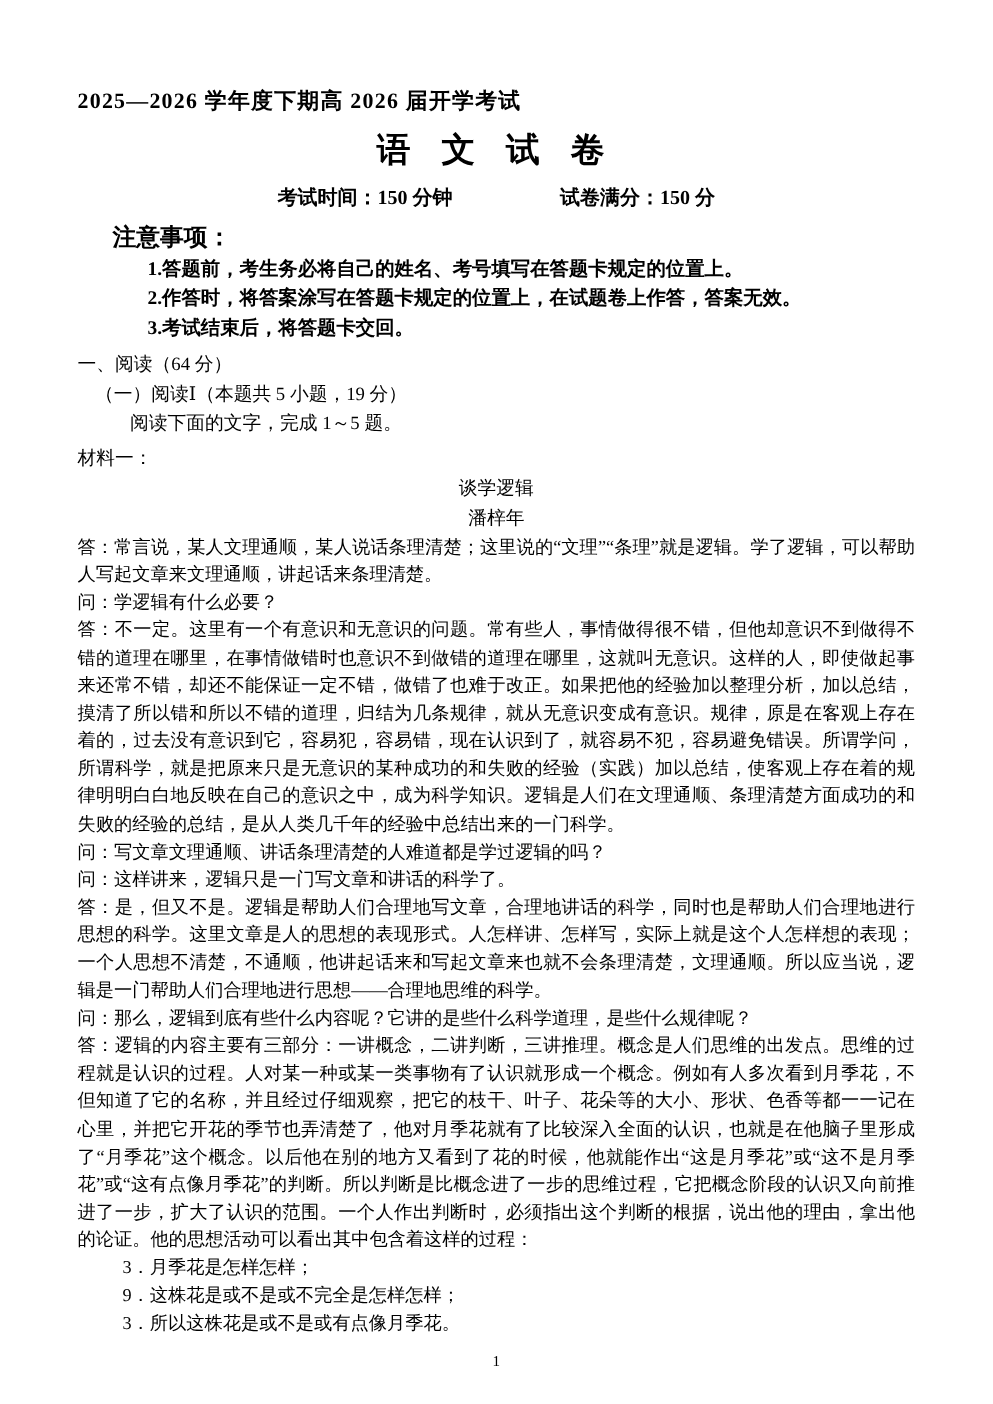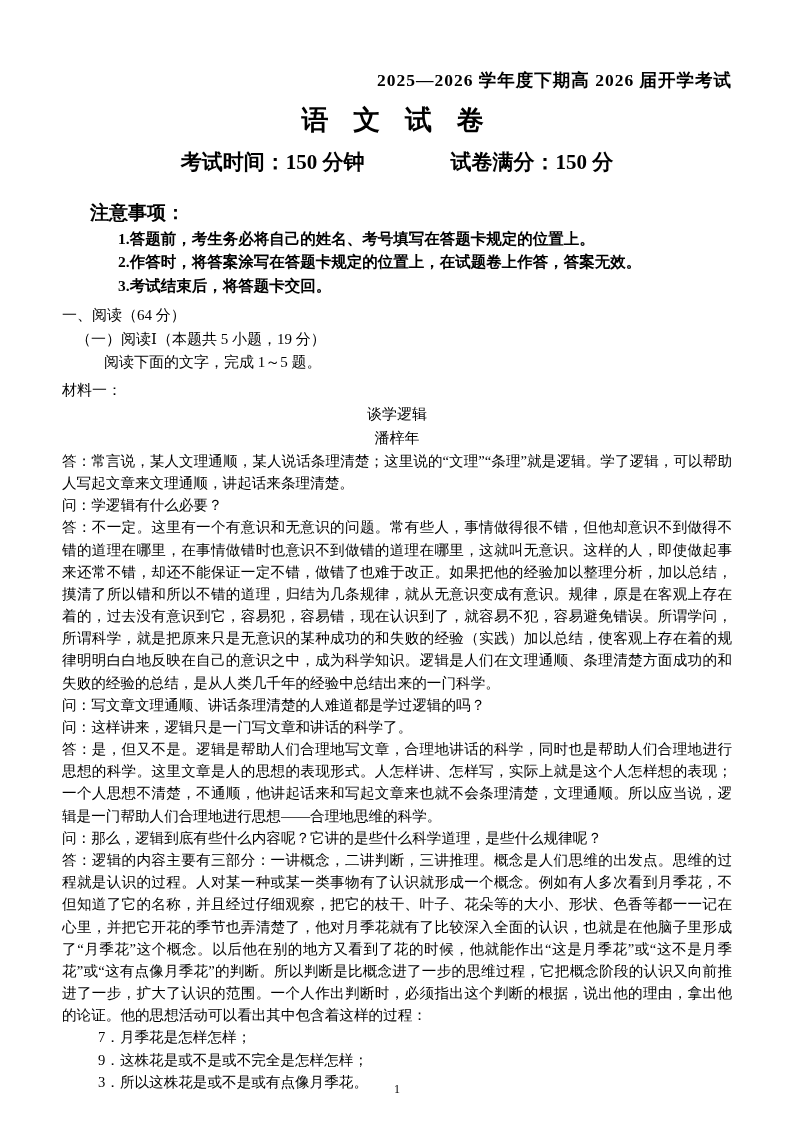--- a/index.html
+++ b/index.html
@@ -16,40 +16,40 @@
     overflow: hidden;
   }
   .page {
     box-sizing: border-box;
     width: 794px;
     height: 1123px;
     padding: 68px 62px 40px 62px;
     position: relative;
   }
   .doc-title {
-    text-align: right;
+    text-align: left;
     font-size: 17.5px;
     font-weight: bold;
     letter-spacing: 1px;
     margin: 0 0 10px 0;
   }
   .doc-subtitle {
     text-align: center;
     font-size: 27px;
     font-weight: bold;
     letter-spacing: 9px;
     margin: 4px 0 10px 0;
   }
   .exam-meta {
     display: flex;
     justify-content: center;
     gap: 86px;
-    font-size: 21px;
+    font-size: 16px;
     font-weight: bold;
-    margin: 4px 0 24px 0;
+    margin: 4px 0 8px 0;
   }
   .notice-head {
     font-size: 19px;
     font-weight: bold;
     margin: 6px 0 2px 28px;
   }
   .notice-item {
     font-size: 15.5px;
     font-weight: bold;
     margin: 1px 0 1px 56px;
@@ -130,18 +130,18 @@
 
   <p class="qa">答：常言说，某人文理通顺，某人说话条理清楚；这里说的“文理”“条理”就是逻辑。学了逻辑，可以帮助人写起文章来文理通顺，讲起话来条理清楚。</p>
   <p class="qa">问：学逻辑有什么必要？</p>
   <p class="qa">答：不一定。这里有一个有意识和无意识的问题。常有些人，事情做得很不错，但他却意识不到做得不错的道理在哪里，在事情做错时也意识不到做错的道理在哪里，这就叫无意识。这样的人，即使做起事来还常不错，却还不能保证一定不错，做错了也难于改正。如果把他的经验加以整理分析，加以总结，摸清了所以错和所以不错的道理，归结为几条规律，就从无意识变成有意识。规律，原是在客观上存在着的，过去没有意识到它，容易犯，容易错，现在认识到了，就容易不犯，容易避免错误。所谓学问，所谓科学，就是把原来只是无意识的某种成功的和失败的经验（实践）加以总结，使客观上存在着的规律明明白白地反映在自己的意识之中，成为科学知识。逻辑是人们在文理通顺、条理清楚方面成功的和失败的经验的总结，是从人类几千年的经验中总结出来的一门科学。</p>
   <p class="qa">问：写文章文理通顺、讲话条理清楚的人难道都是学过逻辑的吗？</p>
   <p class="qa">问：这样讲来，逻辑只是一门写文章和讲话的科学了。</p>
   <p class="qa">答：是，但又不是。逻辑是帮助人们合理地写文章，合理地讲话的科学，同时也是帮助人们合理地进行思想的科学。这里文章是人的思想的表现形式。人怎样讲、怎样写，实际上就是这个人怎样想的表现；一个人思想不清楚，不通顺，他讲起话来和写起文章来也就不会条理清楚，文理通顺。所以应当说，逻辑是一门帮助人们合理地进行思想——合理地思维的科学。</p>
   <p class="qa">问：那么，逻辑到底有些什么内容呢？它讲的是些什么科学道理，是些什么规律呢？</p>
   <p class="qa">答：逻辑的内容主要有三部分：一讲概念，二讲判断，三讲推理。概念是人们思维的出发点。思维的过程就是认识的过程。人对某一种或某一类事物有了认识就形成一个概念。例如有人多次看到月季花，不但知道了它的名称，并且经过仔细观察，把它的枝干、叶子、花朵等的大小、形状、色香等都一一记在心里，并把它开花的季节也弄清楚了，他对月季花就有了比较深入全面的认识，也就是在他脑子里形成了“月季花”这个概念。以后他在别的地方又看到了花的时候，他就能作出“这是月季花”或“这不是月季花”或“这有点像月季花”的判断。所以判断是比概念进了一步的思维过程，它把概念阶段的认识又向前推进了一步，扩大了认识的范围。一个人作出判断时，必须指出这个判断的根据，说出他的理由，拿出他的论证。他的思想活动可以看出其中包含着这样的过程：</p>
 
-  <div class="numbered">7．月季花是怎样怎样；</div>
+  <div class="numbered">3．月季花是怎样怎样；</div>
   <div class="numbered">9．这株花是或不是或不完全是怎样怎样；</div>
   <div class="numbered">3．所以这株花是或不是或有点像月季花。</div>
 
   <div class="page-number">1</div>
 </div>
 
 </body></html>

